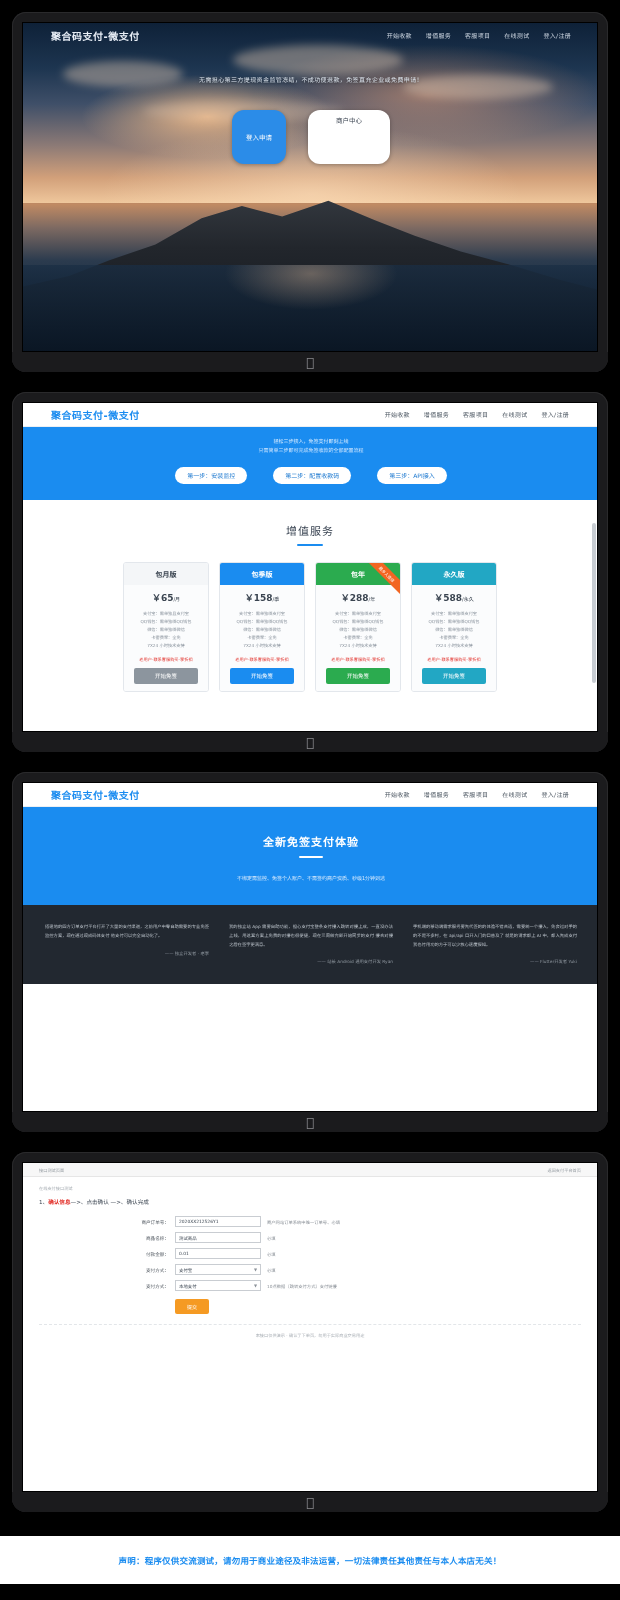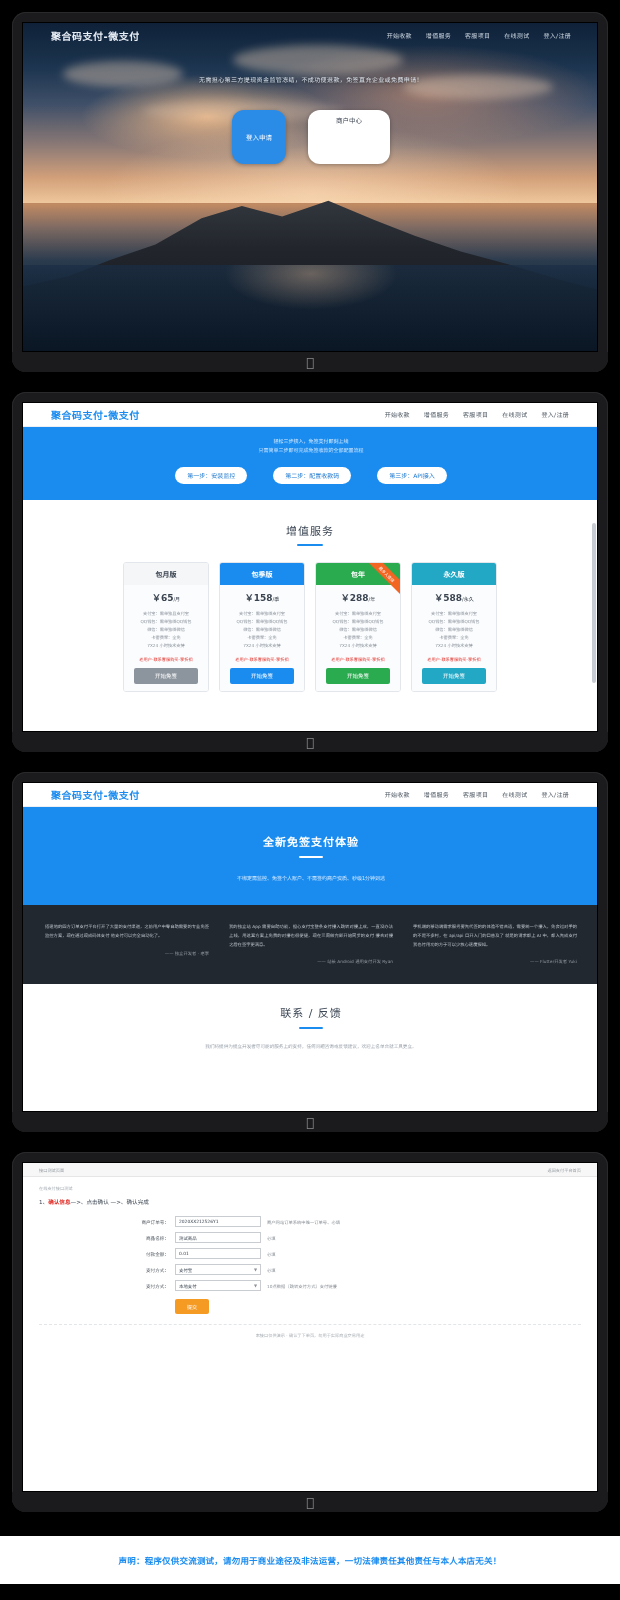--- a/index.html
+++ b/index.html
@@ -399,25 +399,20 @@
         <div class="review">
           <p>我的独立站 App 需要自助功能，担心支付宝整条支付接入跳转对接上成，一直没办法上线，用这套方案上免费的对接也很便捷，现在三周做完即开始同步的支付 接合对接之后在签字更满意。</p>
           <div class="who">—— 站长 Android 通用支付开发 Ryan</div>
         </div>
         <div class="review">
           <p>手机端的移动端需求服务要先代签的的体验不错合适，需要统一个接入，免会过对手的的不是不多村，在 api/api 口开入门的口普及了 就是的请求都上 AI 中，都入先成支付 我也付用功的方于可以少放心速度报知。</p>
           <div class="who">—— Flutter开发者 Yuki</div>
         </div>
       </div>
 
-      <div class="contact">
-        <div class="contact-title">联系 / 反馈</div>
-        <div class="contact-rule"></div>
-        <div class="contact-sub">我们将提供为提立开发者尽可能的服务上的支持，任何问题咨询或反馈建议，欢迎上名单合就工具更立。</div>
-      </div>
     </div>
     <div class="chin">
       <span class="apple"></span>
     </div>
   </div>
 
   <div class="mac" id="shot4">
     <div class="screen">
       <div class="topbar4">
         <span>接口测试页面</span>

